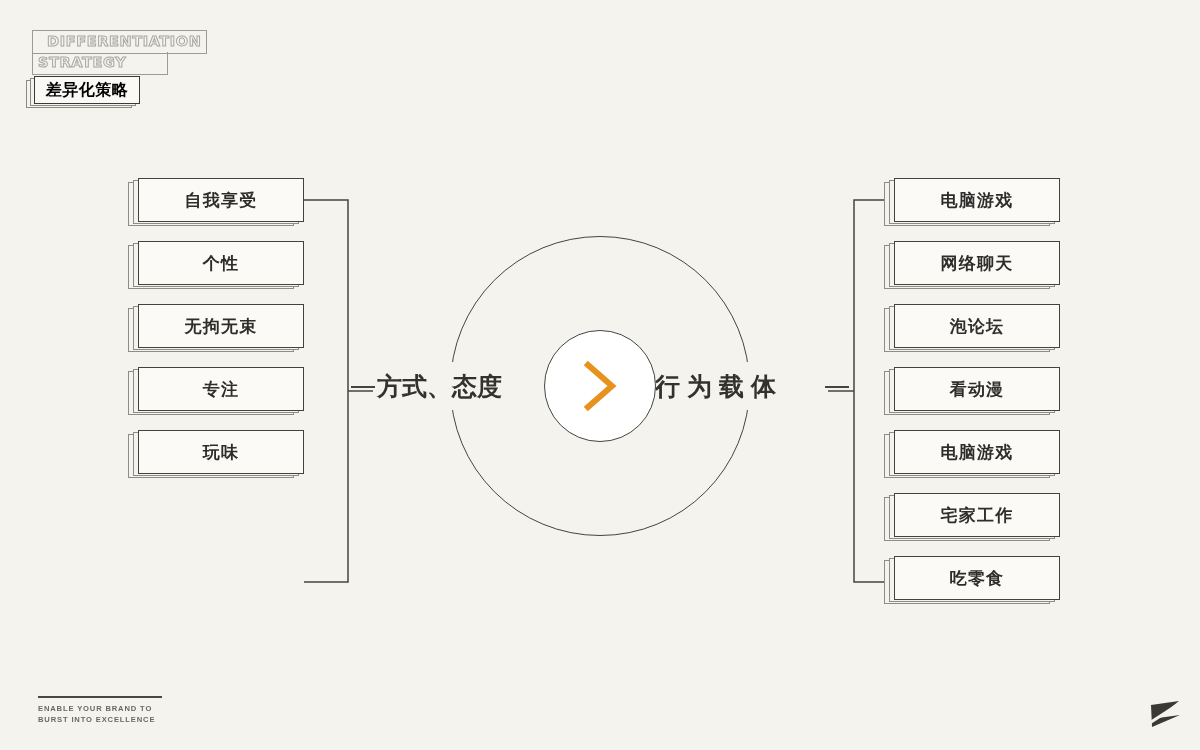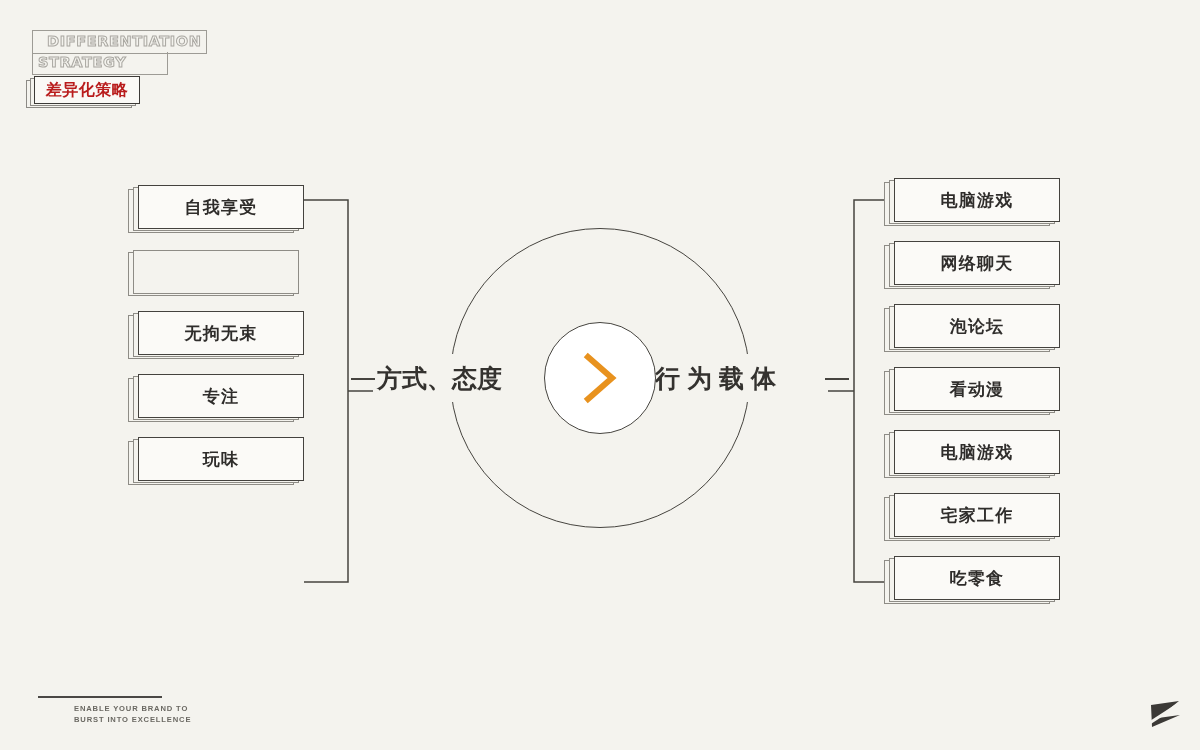--- a/index.html
+++ b/index.html
@@ -45,26 +45,26 @@
     position:absolute; border:1.4px solid #8c8a85; background:#f4f3ee;
     width:106px; height:28px;
   }
   .logo-cn-s1 { left:0px;  top:4px; }
   .logo-cn-s2 { left:4px;  top:2px; }
   .logo-cn-front {
     position:absolute; left:8px; top:0px; width:106px; height:28px;
     border:1.6px solid #3c3a37; background:#faf9f6;
     display:flex; align-items:center; justify-content:center;
     font-family:"DejaVu Sans","Liberation Sans",sans-serif;
-    font-weight:700; font-size:16px; letter-spacing:.5px; color:#b91c1c;
+    font-weight:700; font-size:16px; letter-spacing:.5px; color:#000000;
   }
 
   
   .col { position:absolute; width:182px; }
-  .col-left  { left:128px; top:178px;margin-top:7px; }
+  .col-left  { left:128px; top:178px; }
   .col-right { left:884px; top:178px; }
 
   .card-slot { position:relative; height:63px; margin-bottom:0px; }
   .card-shadow {
     position:absolute; width:166px; height:44px;
     border:1.3px solid #8e8c86; background:#f4f3ee;
   }
   .cs-1 { left:0px; top:4px; }
   .cs-2 { left:5px; top:2px; }
   .card-front {
@@ -80,21 +80,21 @@
   }
 
   
   .bracket { position:absolute; top:178px; width:70px; height:426px; }
   .bracket-left  { left:304px; }
   .bracket-right { left:828px; }
   .bracket svg { display:block; }
 
   
   .center-wrap {
-    position:absolute; left:355px; top:228px; width:490px; height:316px;
+    position:absolute; left:355px; top:236px; width:490px; height:316px;
   }
   .ring {
     position:absolute; left:95px; top:0px;
     width:300px; height:300px;
     border-radius:50%;
     border:1.4px solid #46443f;
     background:transparent;
   }
   .inner-circle {
     position:absolute; left:189px; top:94px;
@@ -129,21 +129,20 @@
   .dash-right { left:470px; width:24px; }
 
   
   .footer-left { position:absolute; left:38px; top:696px; width:230px; }
   .footer-rule { width:124px; height:1.6px; background:#4a4845; margin-bottom:5px; }
   .footer-text {
     font-family:"Liberation Sans","DejaVu Sans",sans-serif;
     font-size:7.6px; font-weight:600; letter-spacing:.85px;
     line-height:1.45; color:#6a6862; text-transform:uppercase;
     max-width:132px;
-    margin-left:36px;
   }
   .footer-mark { position:absolute; left:1146px; top:694px; width:38px; height:40px; }
 </style>
 </head>
 <body>
 
 <div class="stage">
 
   <div class="logo-block">
     <div class="logo-en logo-en-1">DIFFERENTIATION</div>
@@ -159,20 +158,23 @@
     <div class="card-slot">
       <div class="card-shadow cs-1"></div>
       <div class="card-shadow cs-2"></div>
       <div class="card-front">
         <span class="card-label">自我享受</span>
       </div>
     </div>
     <div class="card-slot">
       <div class="card-shadow cs-1"></div>
       <div class="card-shadow cs-2"></div>
+      <div class="card-front">
+        <span class="card-label">个性</span>
+      </div>
     </div>
     <div class="card-slot">
       <div class="card-shadow cs-1"></div>
       <div class="card-shadow cs-2"></div>
       <div class="card-front">
         <span class="card-label">无拘无束</span>
       </div>
     </div>
     <div class="card-slot">
       <div class="card-shadow cs-1"></div>

